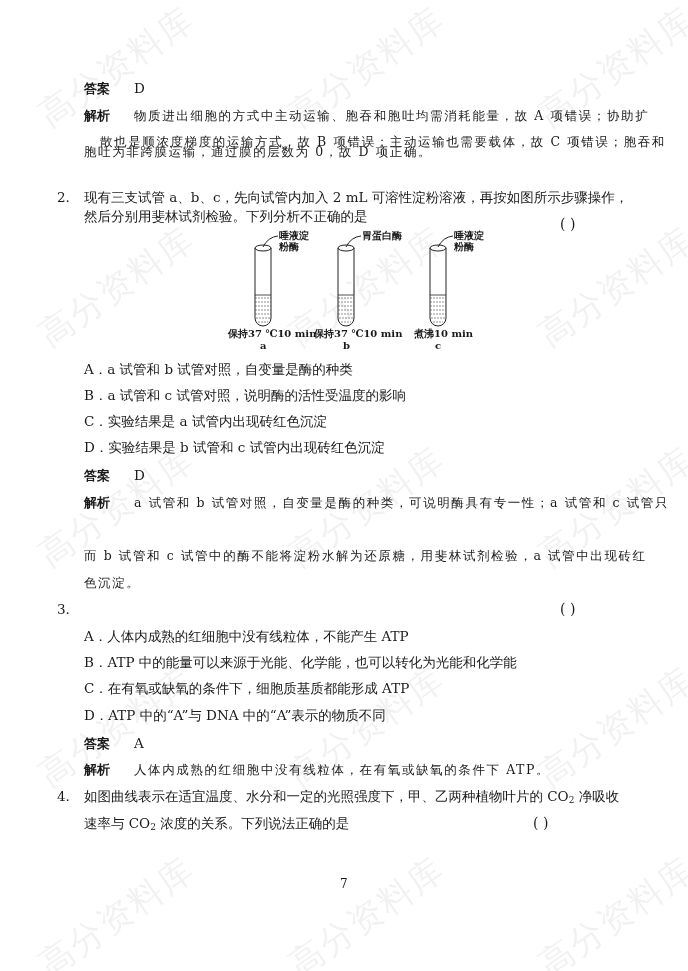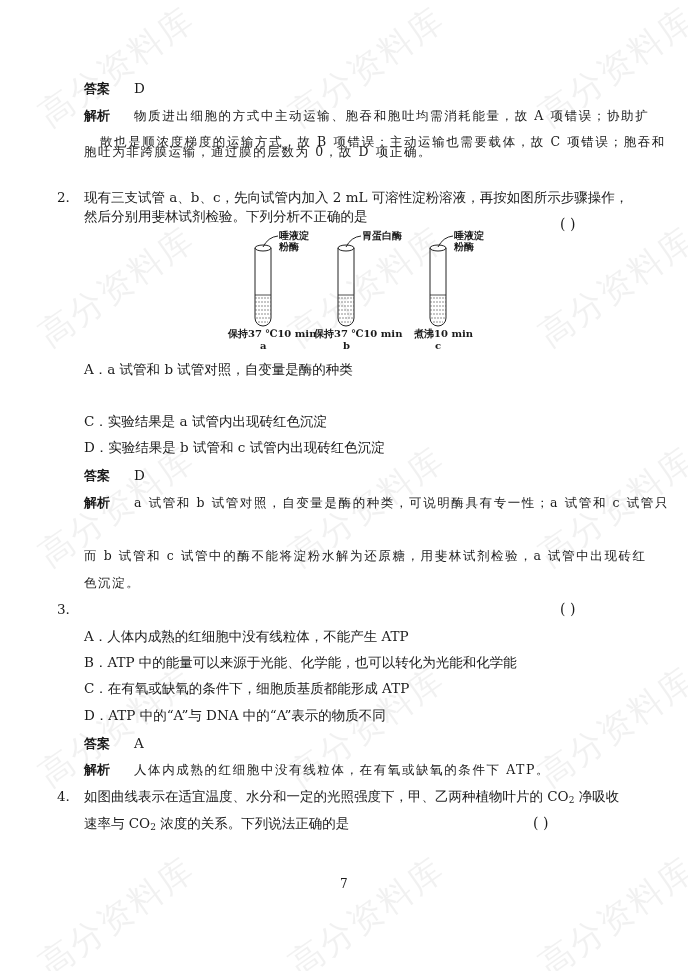--- a/index.html
+++ b/index.html
@@ -119,20 +119,21 @@
     
     <div class="tube-cap" style="left:226px;top:2px">
       <div>唾液淀</div>
         <div>粉酶</div>
     </div>
     <div class="tube-label" style="left:186px;top:99px">煮沸10 min</div>
     <div class="tube-letter" style="left:207px;top:112px">c</div>
   </div>
 
   <div class="line" style="left:84px;top:360px">A．a 试管和 b 试管对照，自变量是酶的种类</div>
+  <div class="line" style="left:84px;top:386px">B．a 试管和 c 试管对照，说明酶的活性受温度的影响</div>
   <div class="line" style="left:84px;top:412px">C．实验结果是 a 试管内出现砖红色沉淀</div>
   <div class="line" style="left:84px;top:438px">D．实验结果是 b 试管和 c 试管内出现砖红色沉淀</div>
 
   <div class="line" style="left:84px;top:466px">
     <span class="lbl">答案</span><span>D</span>
   </div>
   <div class="line" style="left:84px;top:493px">
     <span class="lbl">解析</span><span class="exp">a 试管和 b 试管对照，自变量是酶的种类，可说明酶具有专一性；a 试管和 c 试管只</span>
   </div>
   <div class="line exp" style="left:84px;top:547px">而 b 试管和 c 试管中的酶不能将淀粉水解为还原糖，用斐林试剂检验，a 试管中出现砖红</div>

